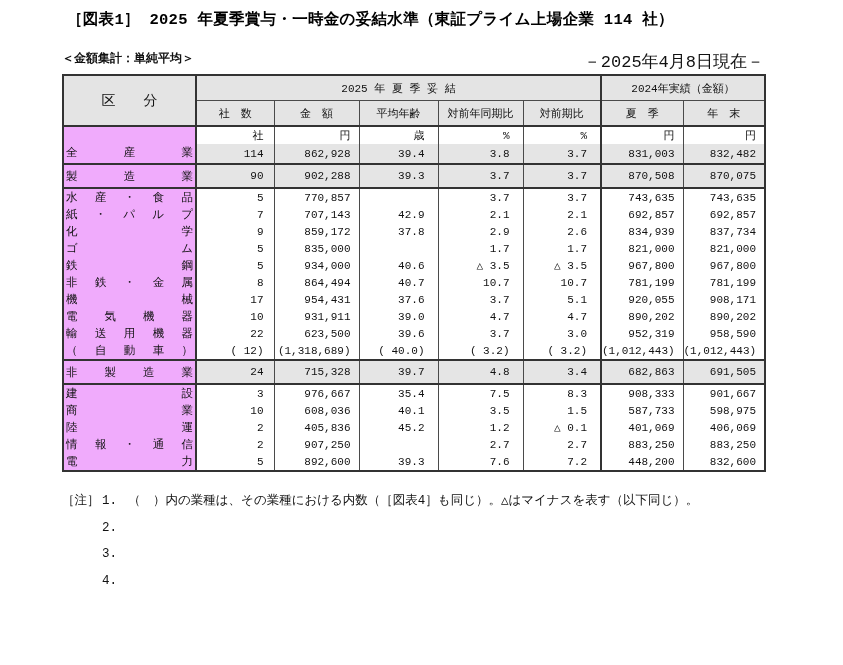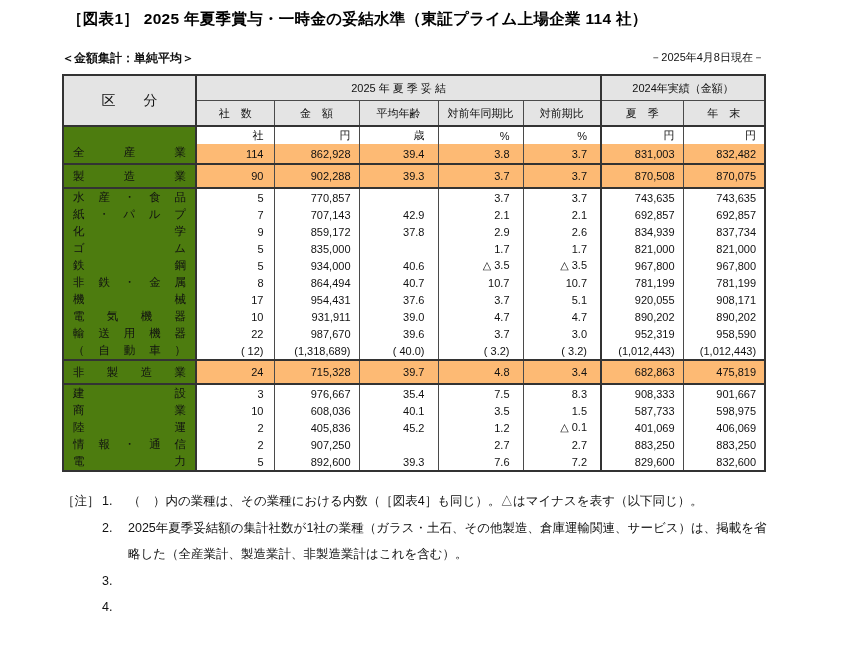--- a/index.html
+++ b/index.html
@@ -1,59 +1,59 @@
 <!DOCTYPE html>
 <html><head>
 <meta charset="utf-8">
 <style>
   html,body {margin:0; padding:0; background:#ffffff;}
   .page {
     position:relative; width:843px; height:665px; background:#ffffff;
-    font-family:Liberation Sans, sans-serif; color:#111;
+    font-family:Liberation Mono, monospace; color:#111;
     overflow:hidden;
     border-radius:12px;
   }
   .title {
     position:absolute; left:67px; top:9px;
     font-size:15.5px; font-weight:bold; letter-spacing:0.3px; color:#000;
   }
   .caption-row {
     position:absolute; left:62px; top:50px; width:702px;
     display:flex; justify-content:space-between; align-items:flex-start;
   }
   .caption-left {font-size:12px; font-weight:bold;}
-  .caption-right {font-size:11px;}
+  .caption-right {font-size:17px;}
   .table-wrap {position:absolute; left:62px; top:74px;}
   table {
     border-collapse:collapse; table-layout:fixed; width:702px;
     border:2px solid #333; color:#111;
   }
   th, td {
     border-left:1px solid #4a4a4a; font-weight:normal;
     overflow:hidden; white-space:nowrap; padding:0;
   }
   th:first-child {border-left:none;}
   .thickL {border-left:2px solid #333 !important;}
   td.c0, td.c5 {border-left:2px solid #333;}
   thead {border-bottom:2px solid #333;}
   thead tr:first-child th {border-bottom:1px solid #4a4a4a;}
   thead th {background:#e4e4e4; font-size:11px; height:24px; text-align:center;}
   th.corner {font-size:14px;}
   tbody {border-top:2px solid #333;}
   td.label {
-    background:#4d7c0f; font-size:11.5px;
-    text-align:justify; text-align-last:justify; padding:0 9px;
+    background:#f0abfc; font-size:11.5px;
+    text-align:justify; text-align-last:justify; padding:0 2px;
     border-left:none;
   }
   td.num {text-align:right; font-size:11px;}
   td.c0 {padding-right:10px;}
   td.c1 {padding-right:8px;}
   td.c2, td.c3, td.c4 {padding-right:13px;}
   td.c5, td.c6 {padding-right:8px;}
-  .hl {background:#fdba74;}
+  .hl {background:#e5e5e5;}
   .sec-total td {height:22px;}
   .sec-group td {height:17px;}
   .unit-row td {height:17px;}
   .val-row td {height:19px;}
   td.label[rowspan] {vertical-align:bottom; padding-bottom:3px;}
   .notes {position:absolute; left:62px; top:488px; width:740px; font-size:12.5px;}
   .note-item {display:flex; align-items:flex-start; line-height:26.5px;}
   .note-prefix {width:40px; flex:none;}
   .note-num {width:26px; flex:none;}
   .note-text {width:650px; flex:none; white-space:normal;}
@@ -208,21 +208,21 @@
             <td class="num c1">931,911</td>
             <td class="num c2">39.0</td>
             <td class="num c3">4.7</td>
             <td class="num c4">4.7</td>
             <td class="num c5">890,202</td>
             <td class="num c6">890,202</td>
           </tr>
           <tr>
             <td class="label">輸送用機器</td>
             <td class="num c0">22</td>
-            <td class="num c1">987,670</td>
+            <td class="num c1">623,500</td>
             <td class="num c2">39.6</td>
             <td class="num c3">3.7</td>
             <td class="num c4">3.0</td>
             <td class="num c5">952,319</td>
             <td class="num c6">958,590</td>
           </tr>
           <tr>
             <td class="label">（自動車）</td>
             <td class="num c0">( 12)</td>
             <td class="num c1">(1,318,689)</td>
@@ -235,21 +235,21 @@
         </tbody>
         <tbody class="sec-total">
           <tr>
             <td class="label">非製造業</td>
             <td class="num c0 hl">24</td>
             <td class="num c1 hl">715,328</td>
             <td class="num c2 hl">39.7</td>
             <td class="num c3 hl">4.8</td>
             <td class="num c4 hl">3.4</td>
             <td class="num c5 hl">682,863</td>
-            <td class="num c6 hl">475,819</td>
+            <td class="num c6 hl">691,505</td>
           </tr>
         </tbody>
         <tbody class="sec-group">
           <tr>
             <td class="label">建設</td>
             <td class="num c0">3</td>
             <td class="num c1">976,667</td>
             <td class="num c2">35.4</td>
             <td class="num c3">7.5</td>
             <td class="num c4">8.3</td>
@@ -286,37 +286,36 @@
             <td class="num c5">883,250</td>
             <td class="num c6">883,250</td>
           </tr>
           <tr>
             <td class="label">電力</td>
             <td class="num c0">5</td>
             <td class="num c1">892,600</td>
             <td class="num c2">39.3</td>
             <td class="num c3">7.6</td>
             <td class="num c4">7.2</td>
-            <td class="num c5">829,600</td>
+            <td class="num c5">448,200</td>
             <td class="num c6">832,600</td>
           </tr>
         </tbody>
       </table>
   </div>
 
   <div class="notes" id="notes-host">
       <div class="note-item">
         <span class="note-prefix">［注］</span>
         <span class="note-num">1.</span>
         <span class="note-text">（　）内の業種は、その業種における内数（［図表4］も同じ）。△はマイナスを表す（以下同じ）。</span>
       </div>
       <div class="note-item">
         <span class="note-prefix"></span>
         <span class="note-num">2.</span>
-        <span class="note-text">2025年夏季妥結額の集計社数が1社の業種（ガラス・土石、その他製造、倉庫運輸関連、サービス）は、掲載を省略した（全産業計、製造業計、非製造業計はこれを含む）。</span>
       </div>
       <div class="note-item">
         <span class="note-prefix"></span>
         <span class="note-num">3.</span>
       </div>
       <div class="note-item">
         <span class="note-prefix"></span>
         <span class="note-num">4.</span>
       </div>
     </div>

